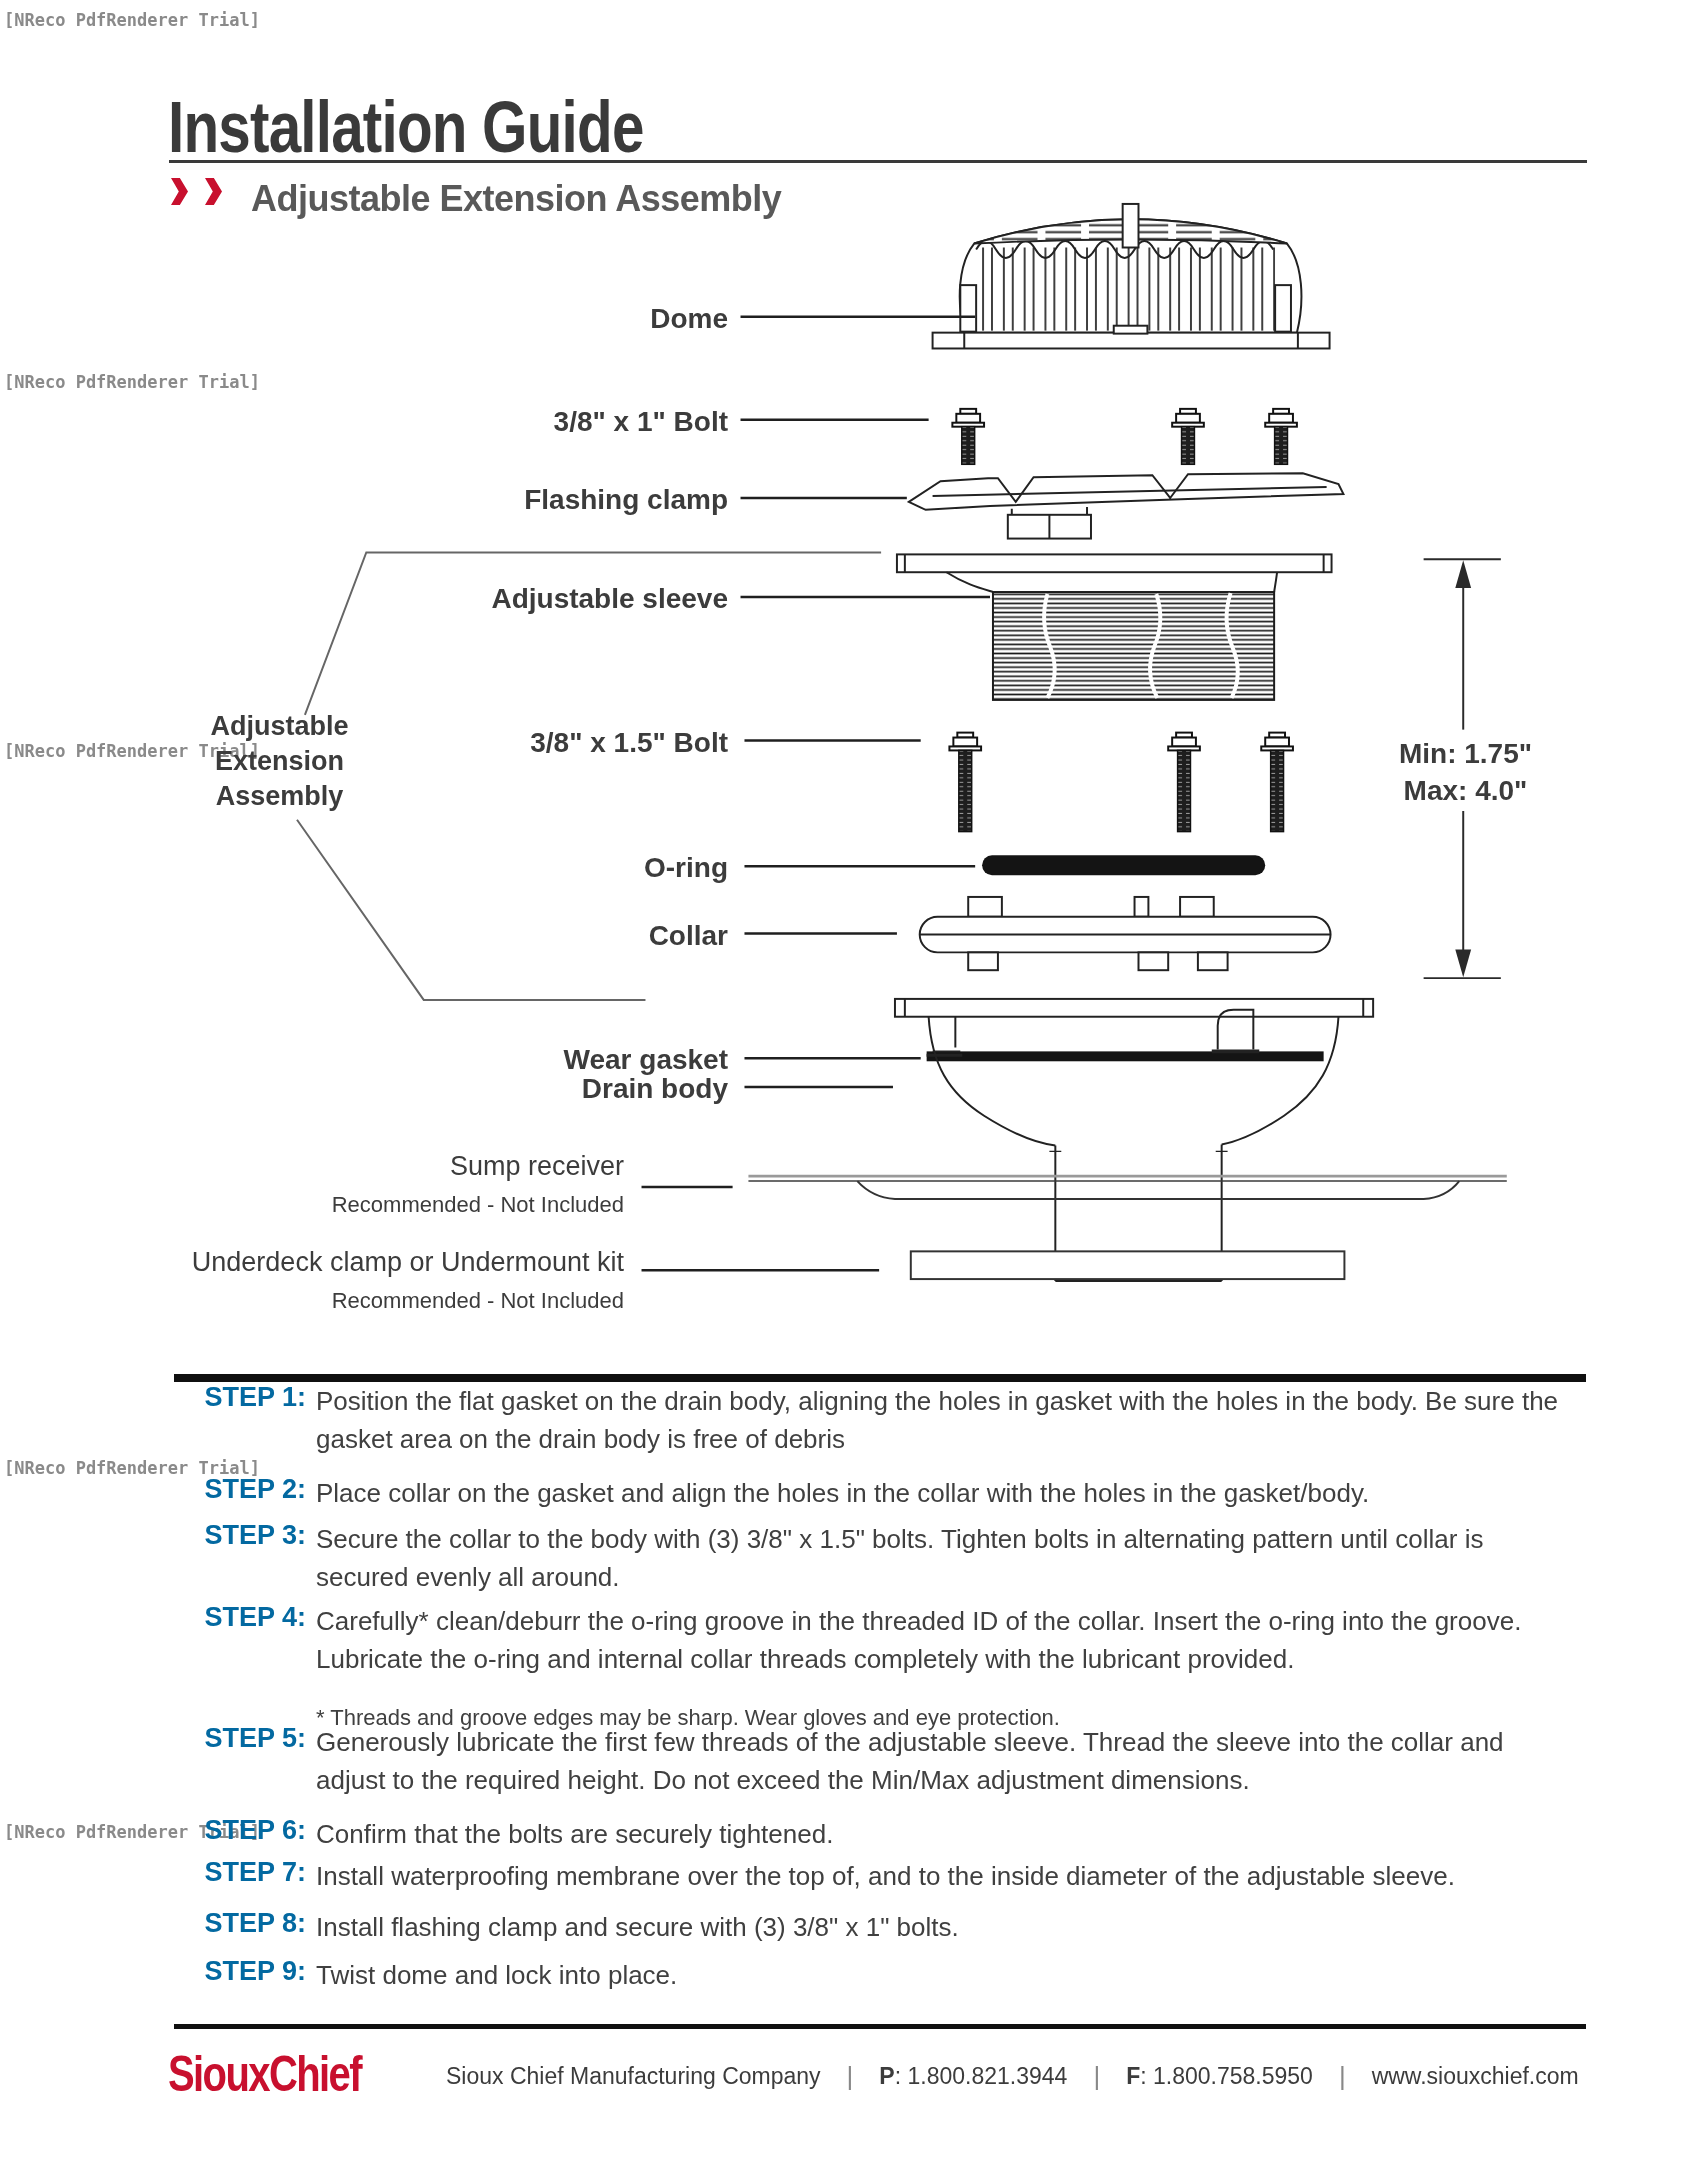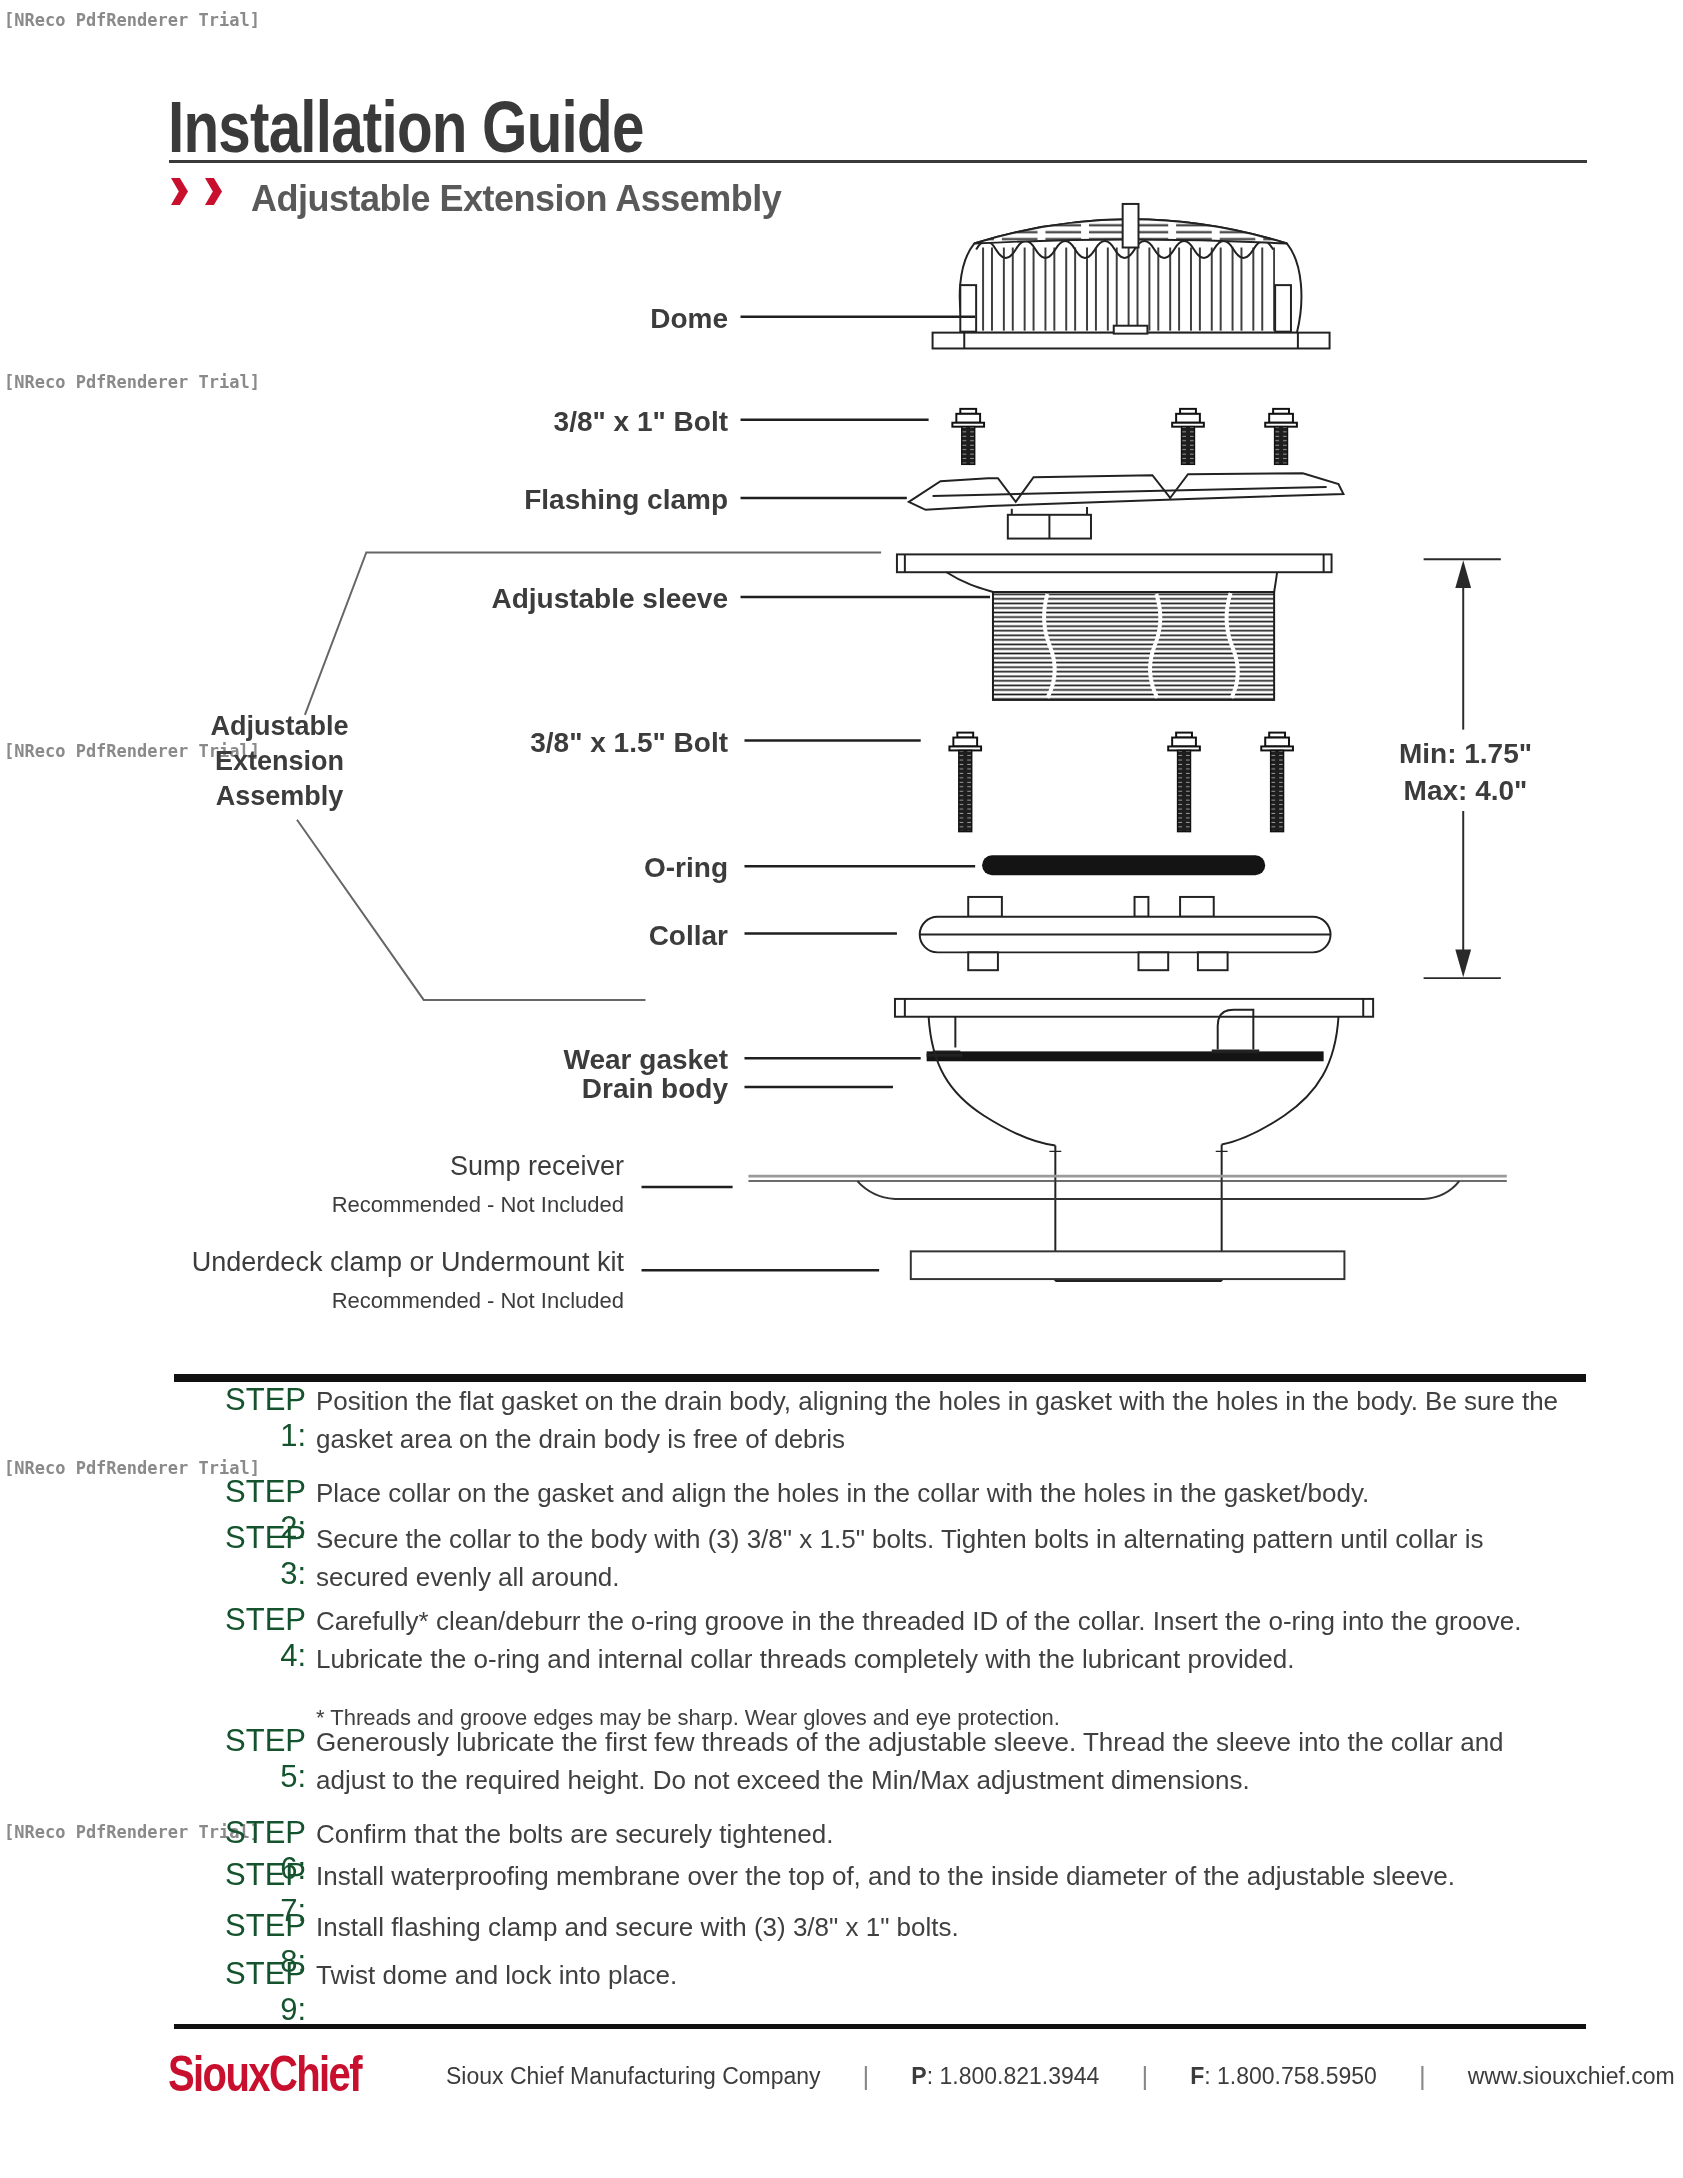--- a/index.html
+++ b/index.html
@@ -24,27 +24,27 @@
   .dlabel-reg{position:absolute;font-size:27px;font-weight:400;color:#3c3c3c;white-space:nowrap;text-align:right;}
   .dnote{position:absolute;font-size:22px;font-weight:400;color:#3c3c3c;white-space:nowrap;text-align:left;}
   .assembly{position:absolute;left:173px;top:709px;width:213px;text-align:center;
             font-size:27px;font-weight:700;line-height:35px;color:#3c3c3c;}
   .minmax{position:absolute;left:1379px;top:733px;width:173px;text-align:center;background:#fff;
           font-size:28px;font-weight:700;line-height:37px;color:#3c3c3c;padding:2px 0;}
 
   .divider{position:absolute;left:174px;width:1412px;background:#101010;}
   .steps{position:absolute;left:195px;top:0;width:1406px;}
   .step{position:absolute;display:flex;align-items:flex-start;}
-  .step-label{width:111px;text-align:right;font-weight:400;font-size:31px;color:#14532d;flex:0 0 111px;}
+  .step-label{width:111px;text-align:right;font-weight:700;font-size:27px;color:#0369a1;flex:0 0 111px;}
   .step-text{margin-left:10px;width:1247px;font-size:26px;line-height:38px;color:#404040;}
   .step-note{font-size:22px;color:#404040;margin-top:21px;}
 
   .logo{position:absolute;left:168px;top:2045px;font-size:50px;font-weight:800;color:#c8102e;
         letter-spacing:-2px;transform:scaleX(.8);transform-origin:left top;white-space:nowrap;}
-  .footer-row{position:absolute;left:446px;top:2061px;display:flex;align-items:center;gap:42px;
+  .footer-row{position:absolute;left:446px;top:2061px;display:flex;align-items:center;gap:26px;
               font-size:23px;color:#3c3c3c;white-space:nowrap;}
   .sep{color:#888;font-weight:300;font-size:26px;}
   .bold{font-weight:700;}
 </style>
 </head>
 <body>
 
 <div class="page">
 
   <div class="watermark" style="top:10px">[NReco PdfRenderer Trial]</div>

